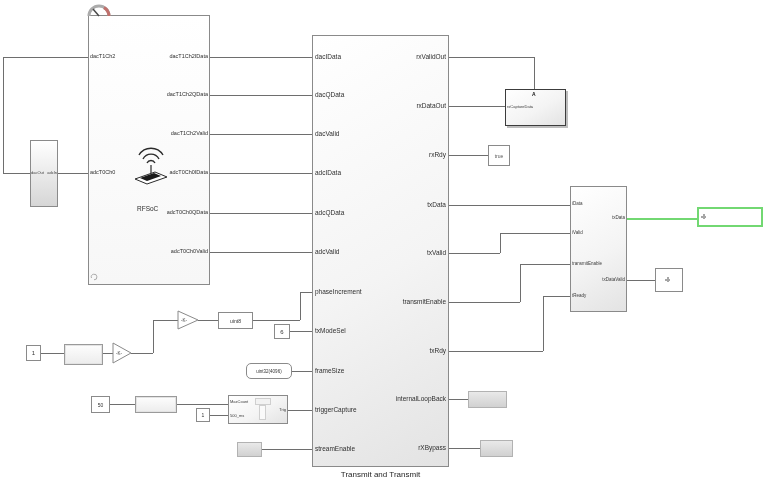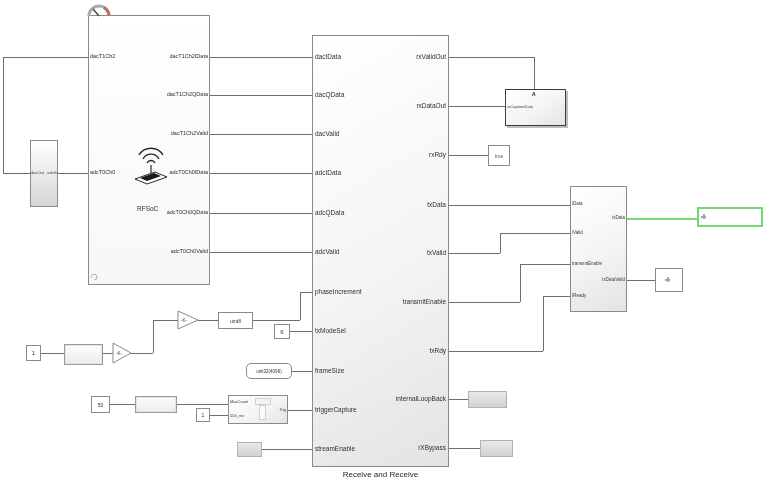--- a/index.html
+++ b/index.html
@@ -133,21 +133,21 @@
   <div class="plabel" style="left:315px;top:449px">streamEnable</div>
   <div class="plabel rlabel" style="right:320px;top:57px">rxValidOut</div>
   <div class="plabel rlabel" style="right:320px;top:106px">rxDataOut</div>
   <div class="plabel rlabel" style="right:320px;top:155px">rxRdy</div>
   <div class="plabel rlabel" style="right:320px;top:205px">txData</div>
   <div class="plabel rlabel" style="right:320px;top:253px">txValid</div>
   <div class="plabel rlabel" style="right:320px;top:302px">transmitEnable</div>
   <div class="plabel rlabel" style="right:320px;top:351px">txRdy</div>
   <div class="plabel rlabel" style="right:320px;top:399px">internalLoopBack</div>
   <div class="plabel rlabel" style="right:320px;top:448px">rXBypass</div>
-  <div class="title" style="left:312px;top:470px;width:137px">Receive and Receive</div>
+  <div class="title" style="left:312px;top:470px;width:137px">Transmit and Transmit</div>
 
   <div class="blk" style="left:505px;top:89px;width:61px;height:37px;border:1px solid #3c3c3c;box-shadow:2px 2px 0 #bdbdbd"></div>
   <div class="plabel" style="left:532px;top:94px;font-size:5px;font-weight:bold;color:#111">A</div>
   <div class="plabel micro" style="left:507px;top:107px">rxCaptureData</div>
 
   <div class="constblk" style="left:488px;top:145px;width:22px;height:21px;font-size:5px;color:#5a5a5a">
     <span>true</span>
   </div>
 
   <div class="blk" style="left:570px;top:186px;width:57px;height:126px"></div>

